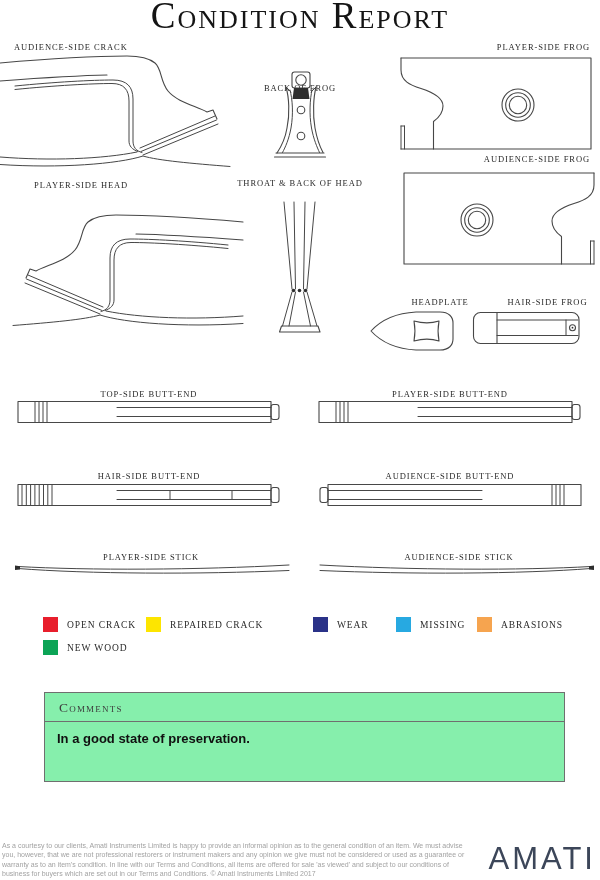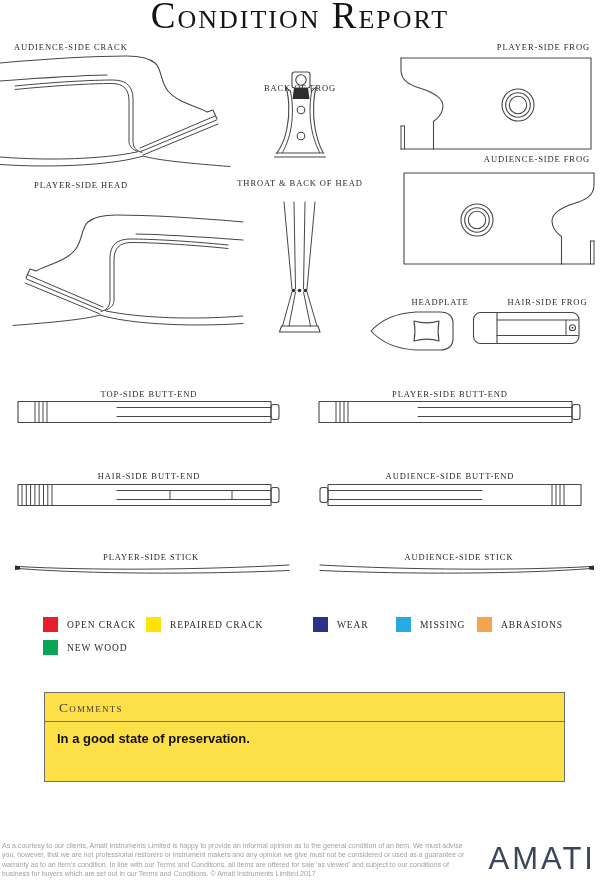--- a/index.html
+++ b/index.html
@@ -26,21 +26,21 @@
   .draw * { stroke:#474747; fill:none; stroke-width:1.1; stroke-linecap:round; stroke-linejoin:round; }
   .draw .solid { fill:#2e2e2e; stroke:none; }
   .draw .thin { stroke-width:1; }
 
   .legend-item { position:absolute; display:flex; align-items:center; gap:9px; }
   .swatch { width:15px; height:15px; flex:0 0 15px; }
   .legend-label { font-size:9.5px; letter-spacing:0.9px; color:#2a2a2a; padding-top:1px; white-space:nowrap; }
 
   .comments {
     position:absolute; left:44px; top:692px; width:521px; height:90px;
-    border:1px solid #6f6f6f; box-sizing:border-box; background:#fde047;
+    border:1px solid #6f6f6f; box-sizing:border-box; background:#86efac;
   }
   .comments-header {
     height:28px; line-height:29px; border-bottom:1px solid #6f6f6f;
     padding-left:14px; font-variant:small-caps; font-size:13.5px;
     letter-spacing:1.2px; color:#3d3d3d;
   }
   .comments-body {
     padding:9px 12px; font-family:"Liberation Sans", sans-serif;
     font-size:13px; font-weight:bold; color:#101010;
   }

